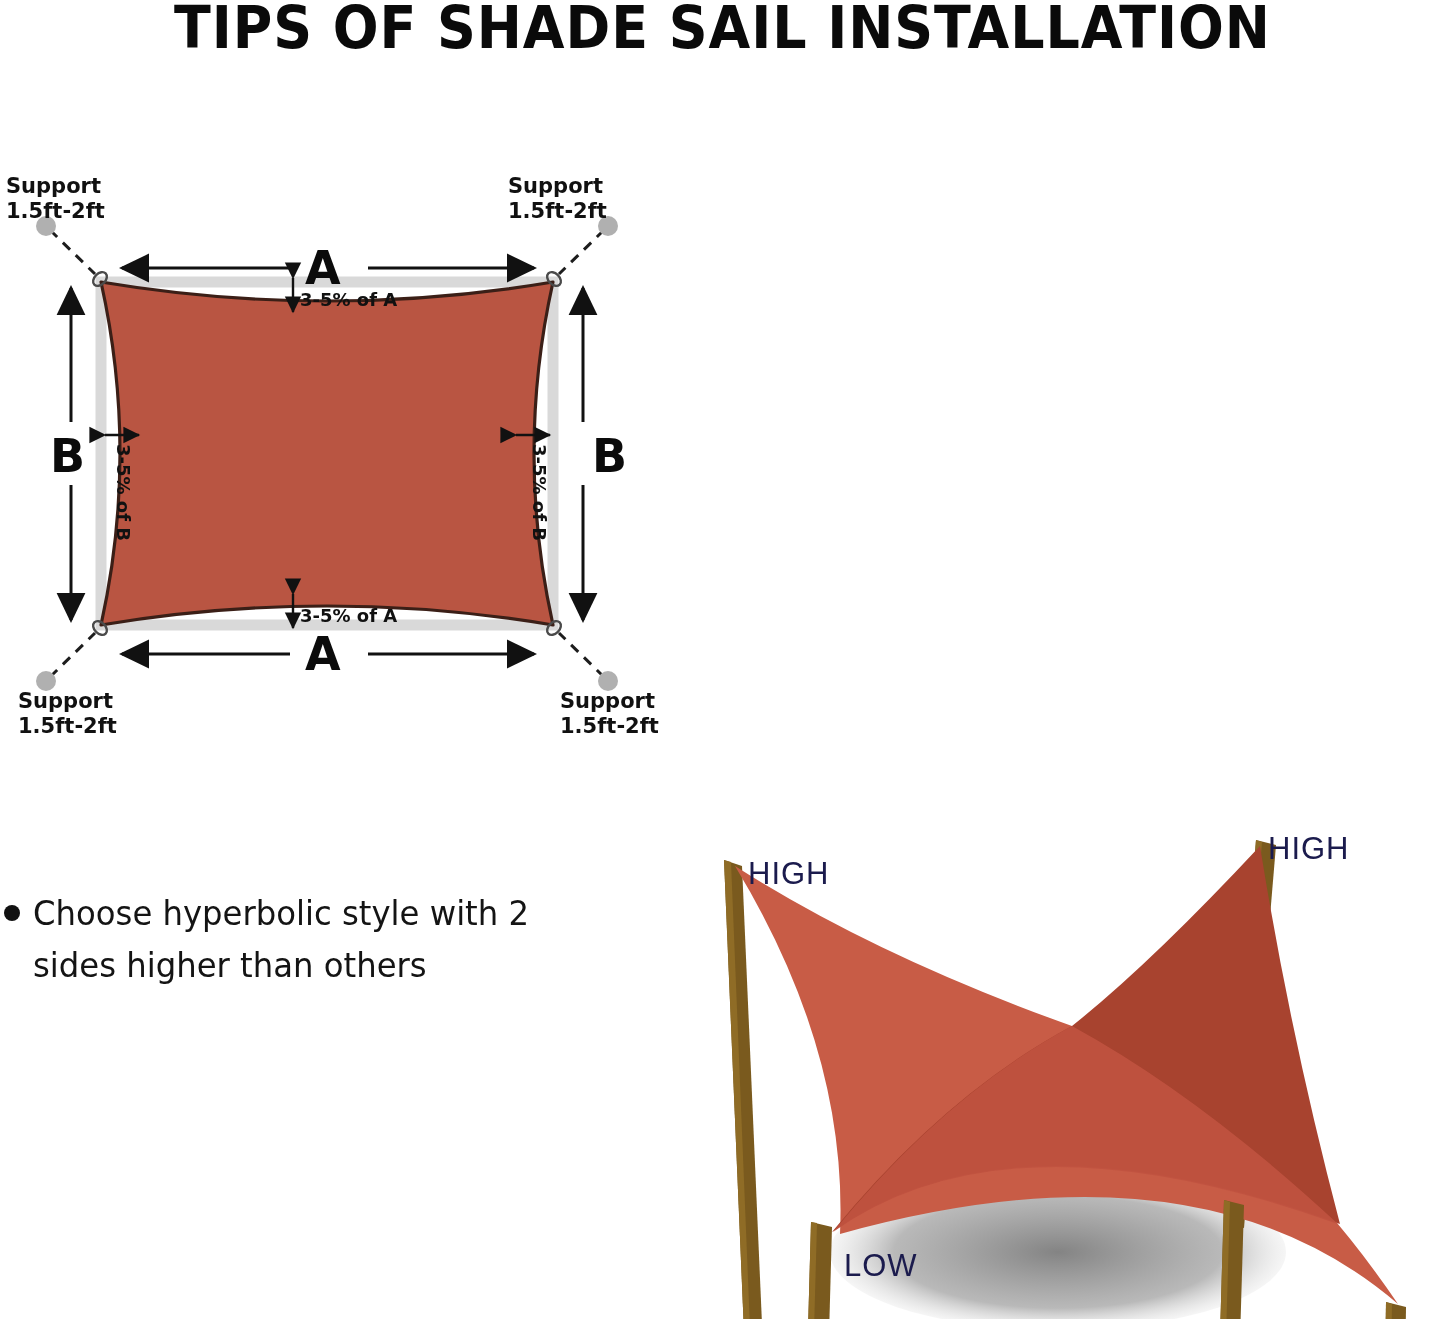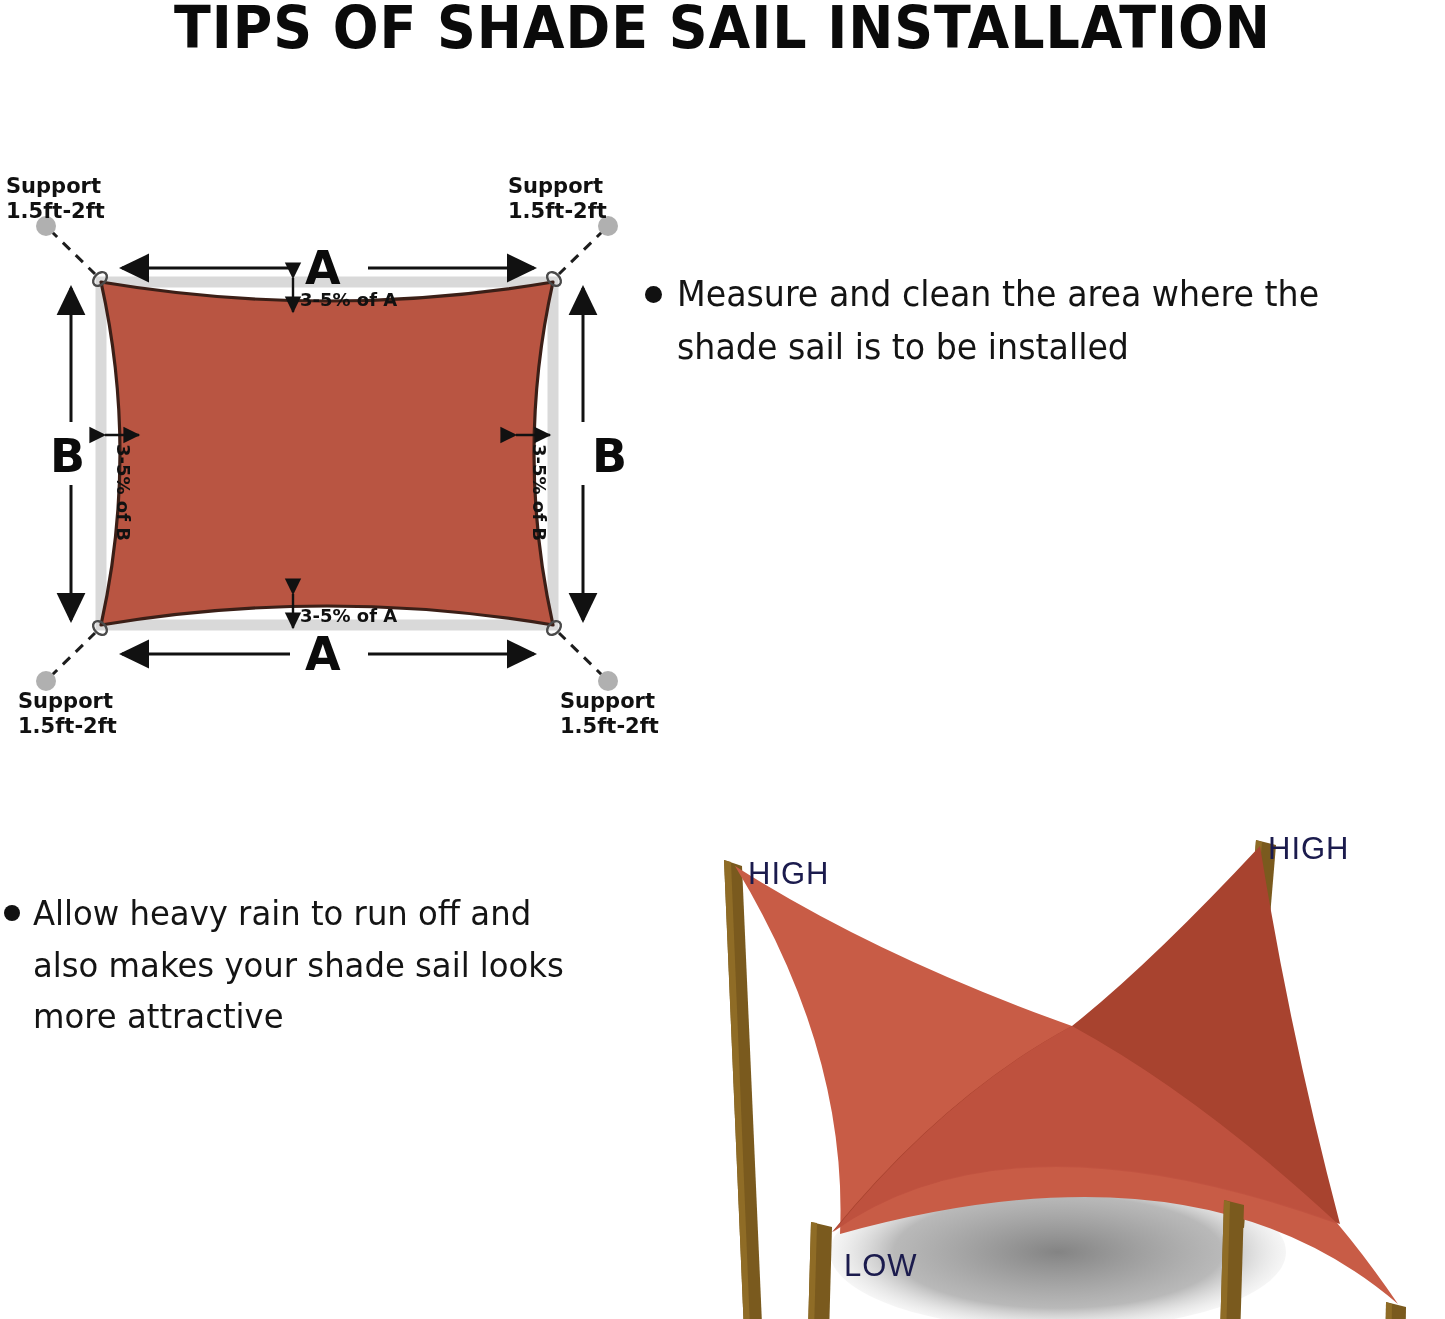--- a/index.html
+++ b/index.html
@@ -178,30 +178,26 @@
       <text class="pct-label" x="117" y="284" transform="rotate(90 117 284)">3-5% of B</text>
     </g>
     <g>
       <line x1="516" y1="275" x2="550" y2="275" stroke="#111" stroke-width="2.4" marker-start="url(#ahead-sm)" marker-end="url(#ahead-sm)"></line>
       <text class="pct-label" x="533" y="284" transform="rotate(90 533 284)">3-5% of B</text>
     </g>
   </svg>
 </div>
 
 <ul id="tips-right" class="bullet-list">
-  <li class="bullet-row">
-    <span class="bullet-dot"></span>
-    <span class="bullet-text">Measure and clean the area where the shade sail is to be installed</span>
-  </li>
 </ul>
 
 <ul id="tips-bottom" class="bullet-list">
   <li class="bullet-row">
     <span class="bullet-dot"></span>
-    <span class="bullet-text">Allow heavy rain to run off and also makes your shade sail looks more attractive</span>
+    <span class="bullet-text">Choose hyperbolic style with 2 sides higher than others</span>
   </li>
 </ul>
 
 <div id="hyper-diagram">
   <svg width="760" height="533" viewBox="0 0 760 533">
     <defs>
       <radialGradient id="gshadow" cx="50%" cy="50%" r="58%">
         <stop offset="0%" stop-color="#7d7d7d" stop-opacity="0.95"></stop>
         <stop offset="62%" stop-color="#9b9b9b" stop-opacity="0.70"></stop>
         <stop offset="100%" stop-color="#ffffff" stop-opacity="0"></stop>

